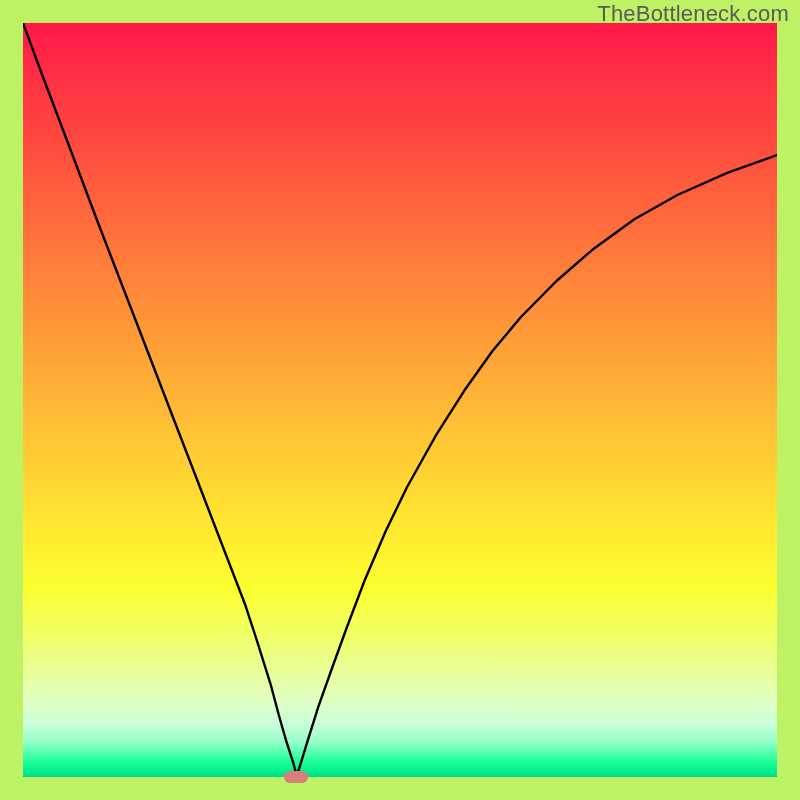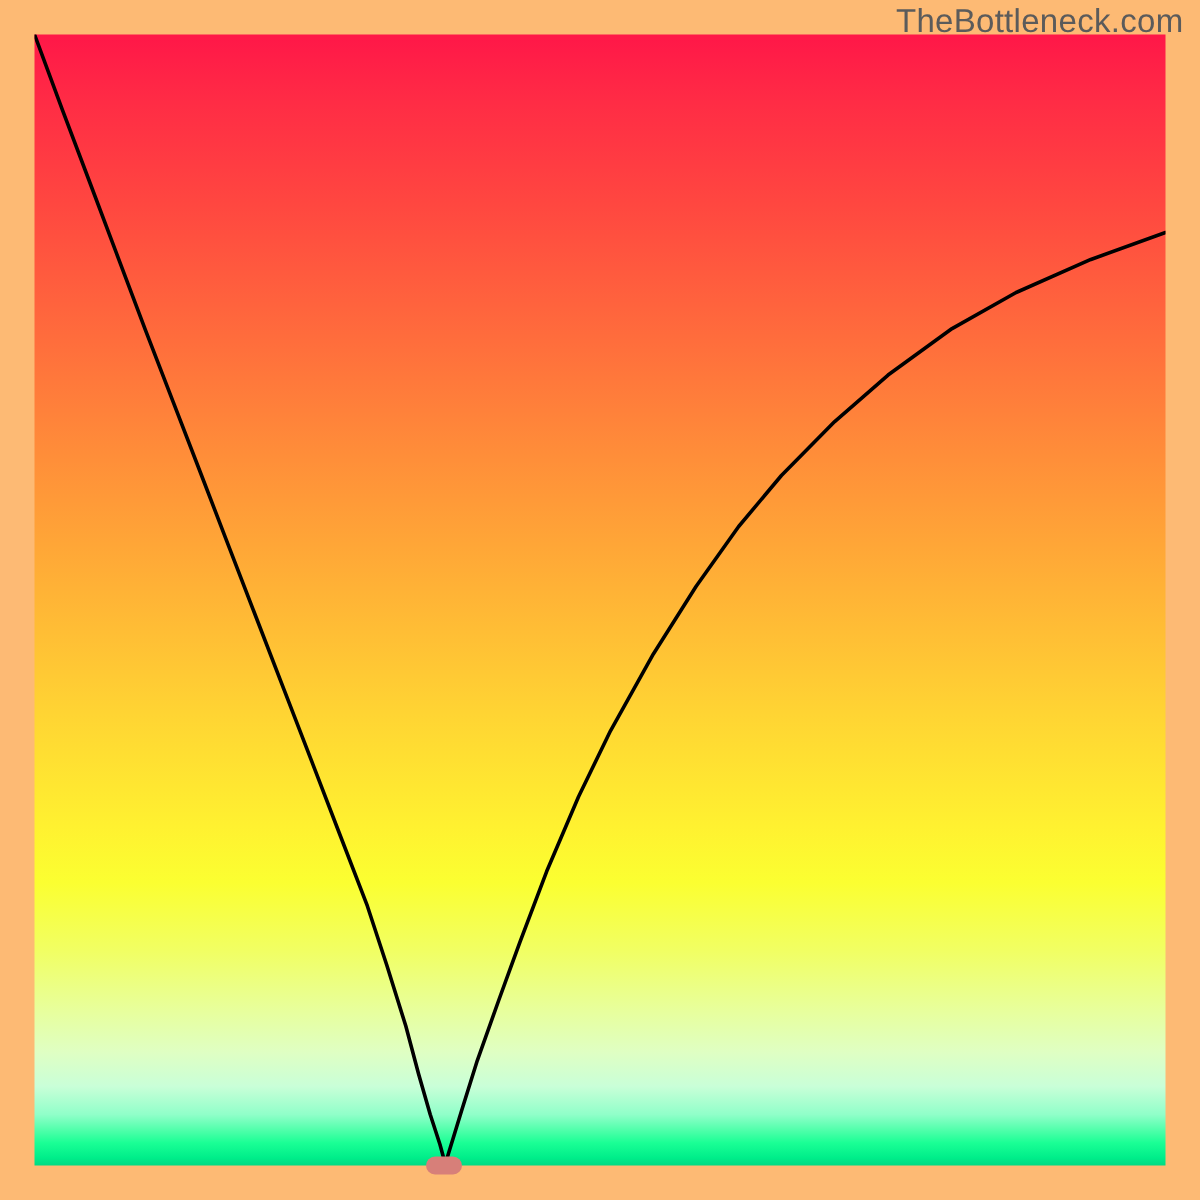--- a/index.html
+++ b/index.html
@@ -1,21 +1,21 @@
 <!DOCTYPE html>
 <html><head>
 <meta charset="utf-8">
 <style>
   * { margin: 0; padding: 0; box-sizing: border-box; }
   html, body { width: 800px; height: 800px; overflow: hidden; background: #000; }
   .page {
     position: relative;
     width: 800px;
     height: 800px;
-    background: #fdba74;
+    background: #bef264;
   }
   .watermark {
     position: absolute;
     top: 1px;
     right: 11px;
     font-family: Arial, Helvetica, sans-serif;
     font-size: 22px;
     color: #5b5b5b;
     font-weight: 400;
     letter-spacing: 0.2px;

